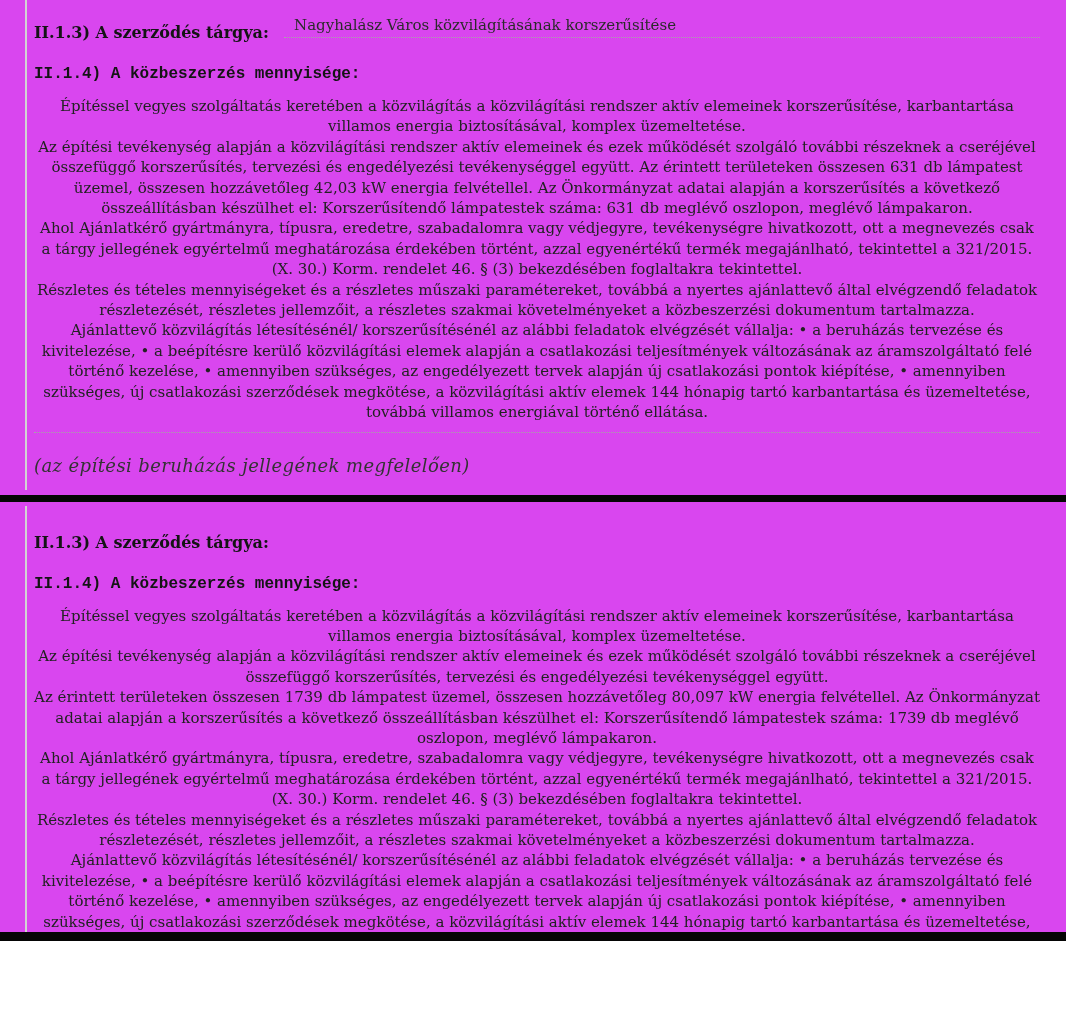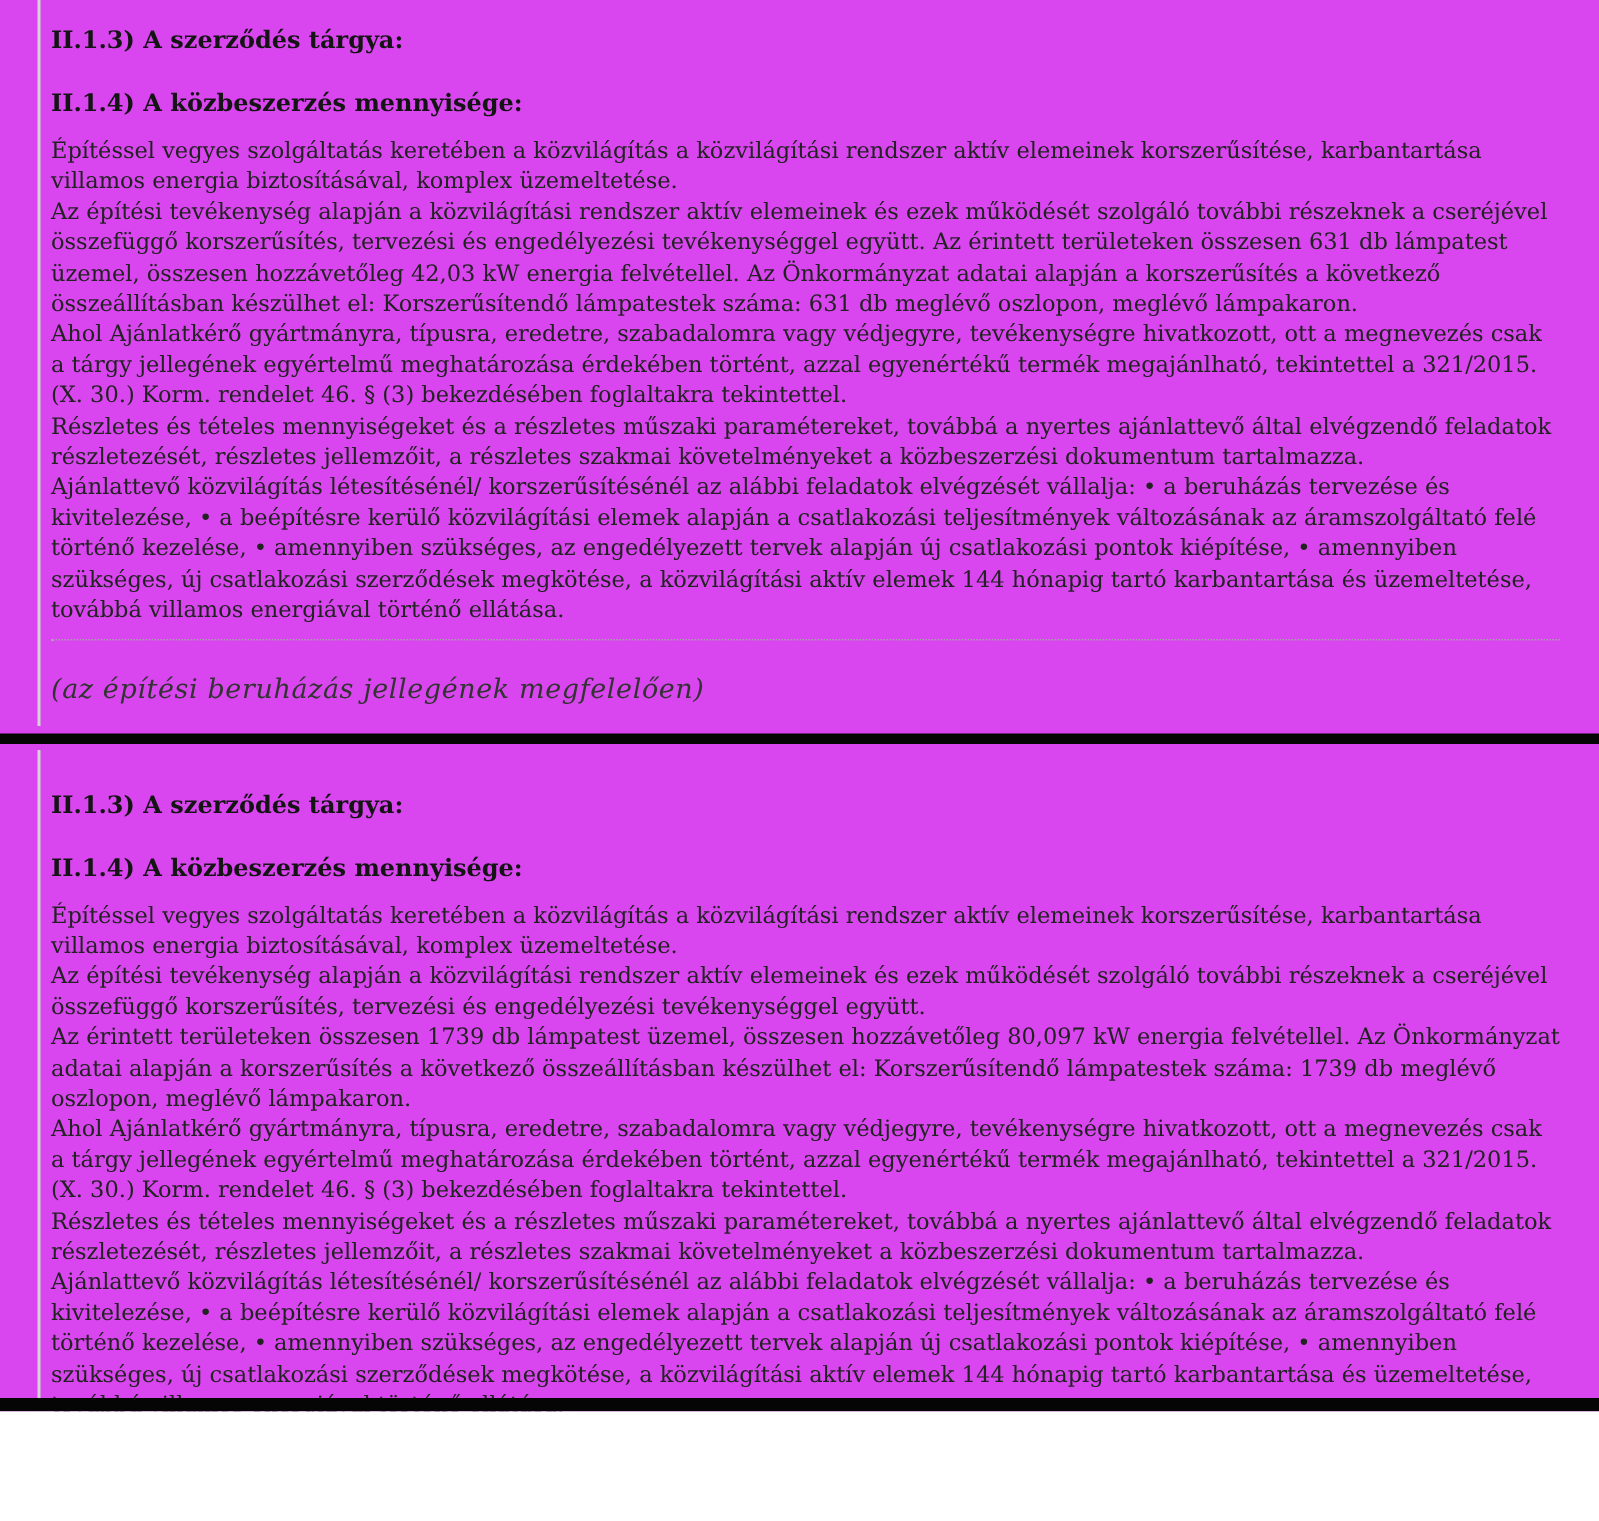--- a/index.html
+++ b/index.html
@@ -35,26 +35,26 @@
     flex:1 1 auto;
     border-bottom:1px dotted #a6a6a6;
     margin-bottom:5px;
     padding:0 0 2px 10px;
     font-size:15px;
     line-height:19px;
     color:#2b2b2b;
     white-space:nowrap;
     overflow:hidden;
   }
-  .quantity-h { margin-top:21px; }
+  .quantity-h { margin-top:21px;font-family:Liberation Mono, monospace; }
   .body-text {
     margin-top:11px;
     font-size:15px;
     line-height:20.4px;
-    text-align:left;
+    text-align:center;
     color:#222222;
   }
   .body-text p { margin:0; padding:0; }
   .dotted-rule {
     border-bottom:1px dotted #a6a6a6;
     height:1px;
     margin-top:8px;
   }
   .note {
     margin-top:22px;
@@ -77,20 +77,21 @@
   }
 </style>
 </head>
 <body>
 
 <div class="page">
 
   <section class="sec">
     <div class="subject-row">
       <span class="h subject-label">II.1.3) A szerződés tárgya:</span>
+      <span class="subject-field"><span>Nagyhalász Város közvilágításának korszerűsítése</span></span>
     </div>
     <div class="h quantity-h">II.1.4) A közbeszerzés mennyisége:</div>
     <div class="body-text">
       <p>Építéssel vegyes szolgáltatás keretében a közvilágítás a közvilágítási rendszer aktív elemeinek korszerűsítése, karbantartása villamos energia biztosításával, komplex üzemeltetése.</p>
       <p>Az építési tevékenység alapján a közvilágítási rendszer aktív elemeinek és ezek működését szolgáló további részeknek a cseréjével összefüggő korszerűsítés, tervezési és engedélyezési tevékenységgel együtt. Az érintett területeken összesen 631 db lámpatest üzemel, összesen hozzávetőleg 42,03 kW energia felvétellel. Az Önkormányzat adatai alapján a korszerűsítés a következő összeállításban készülhet el: Korszerűsítendő lámpatestek száma: 631 db meglévő oszlopon, meglévő lámpakaron.</p>
       <p>Ahol Ajánlatkérő gyártmányra, típusra, eredetre, szabadalomra vagy védjegyre, tevékenységre hivatkozott, ott a megnevezés csak a tárgy jellegének egyértelmű meghatározása érdekében történt, azzal egyenértékű termék megajánlható, tekintettel a 321/2015. (X. 30.) Korm. rendelet 46. § (3) bekezdésében foglaltakra tekintettel.</p>
       <p>Részletes és tételes mennyiségeket és a részletes műszaki paramétereket, továbbá a nyertes ajánlattevő által elvégzendő feladatok részletezését, részletes jellemzőit, a részletes szakmai követelményeket a közbeszerzési dokumentum tartalmazza.</p>
       <p>Ajánlattevő közvilágítás létesítésénél/ korszerűsítésénél az alábbi feladatok elvégzését vállalja: • a beruházás tervezése és kivitelezése, • a beépítésre kerülő közvilágítási elemek alapján a csatlakozási teljesítmények változásának az áramszolgáltató felé történő kezelése, • amennyiben szükséges, az engedélyezett tervek alapján új csatlakozási pontok kiépítése, • amennyiben szükséges, új csatlakozási szerződések megkötése, a közvilágítási aktív elemek 144 hónapig tartó karbantartása és üzemeltetése, továbbá villamos energiával történő ellátása.</p>
     </div>
     <div class="dotted-rule"></div>

